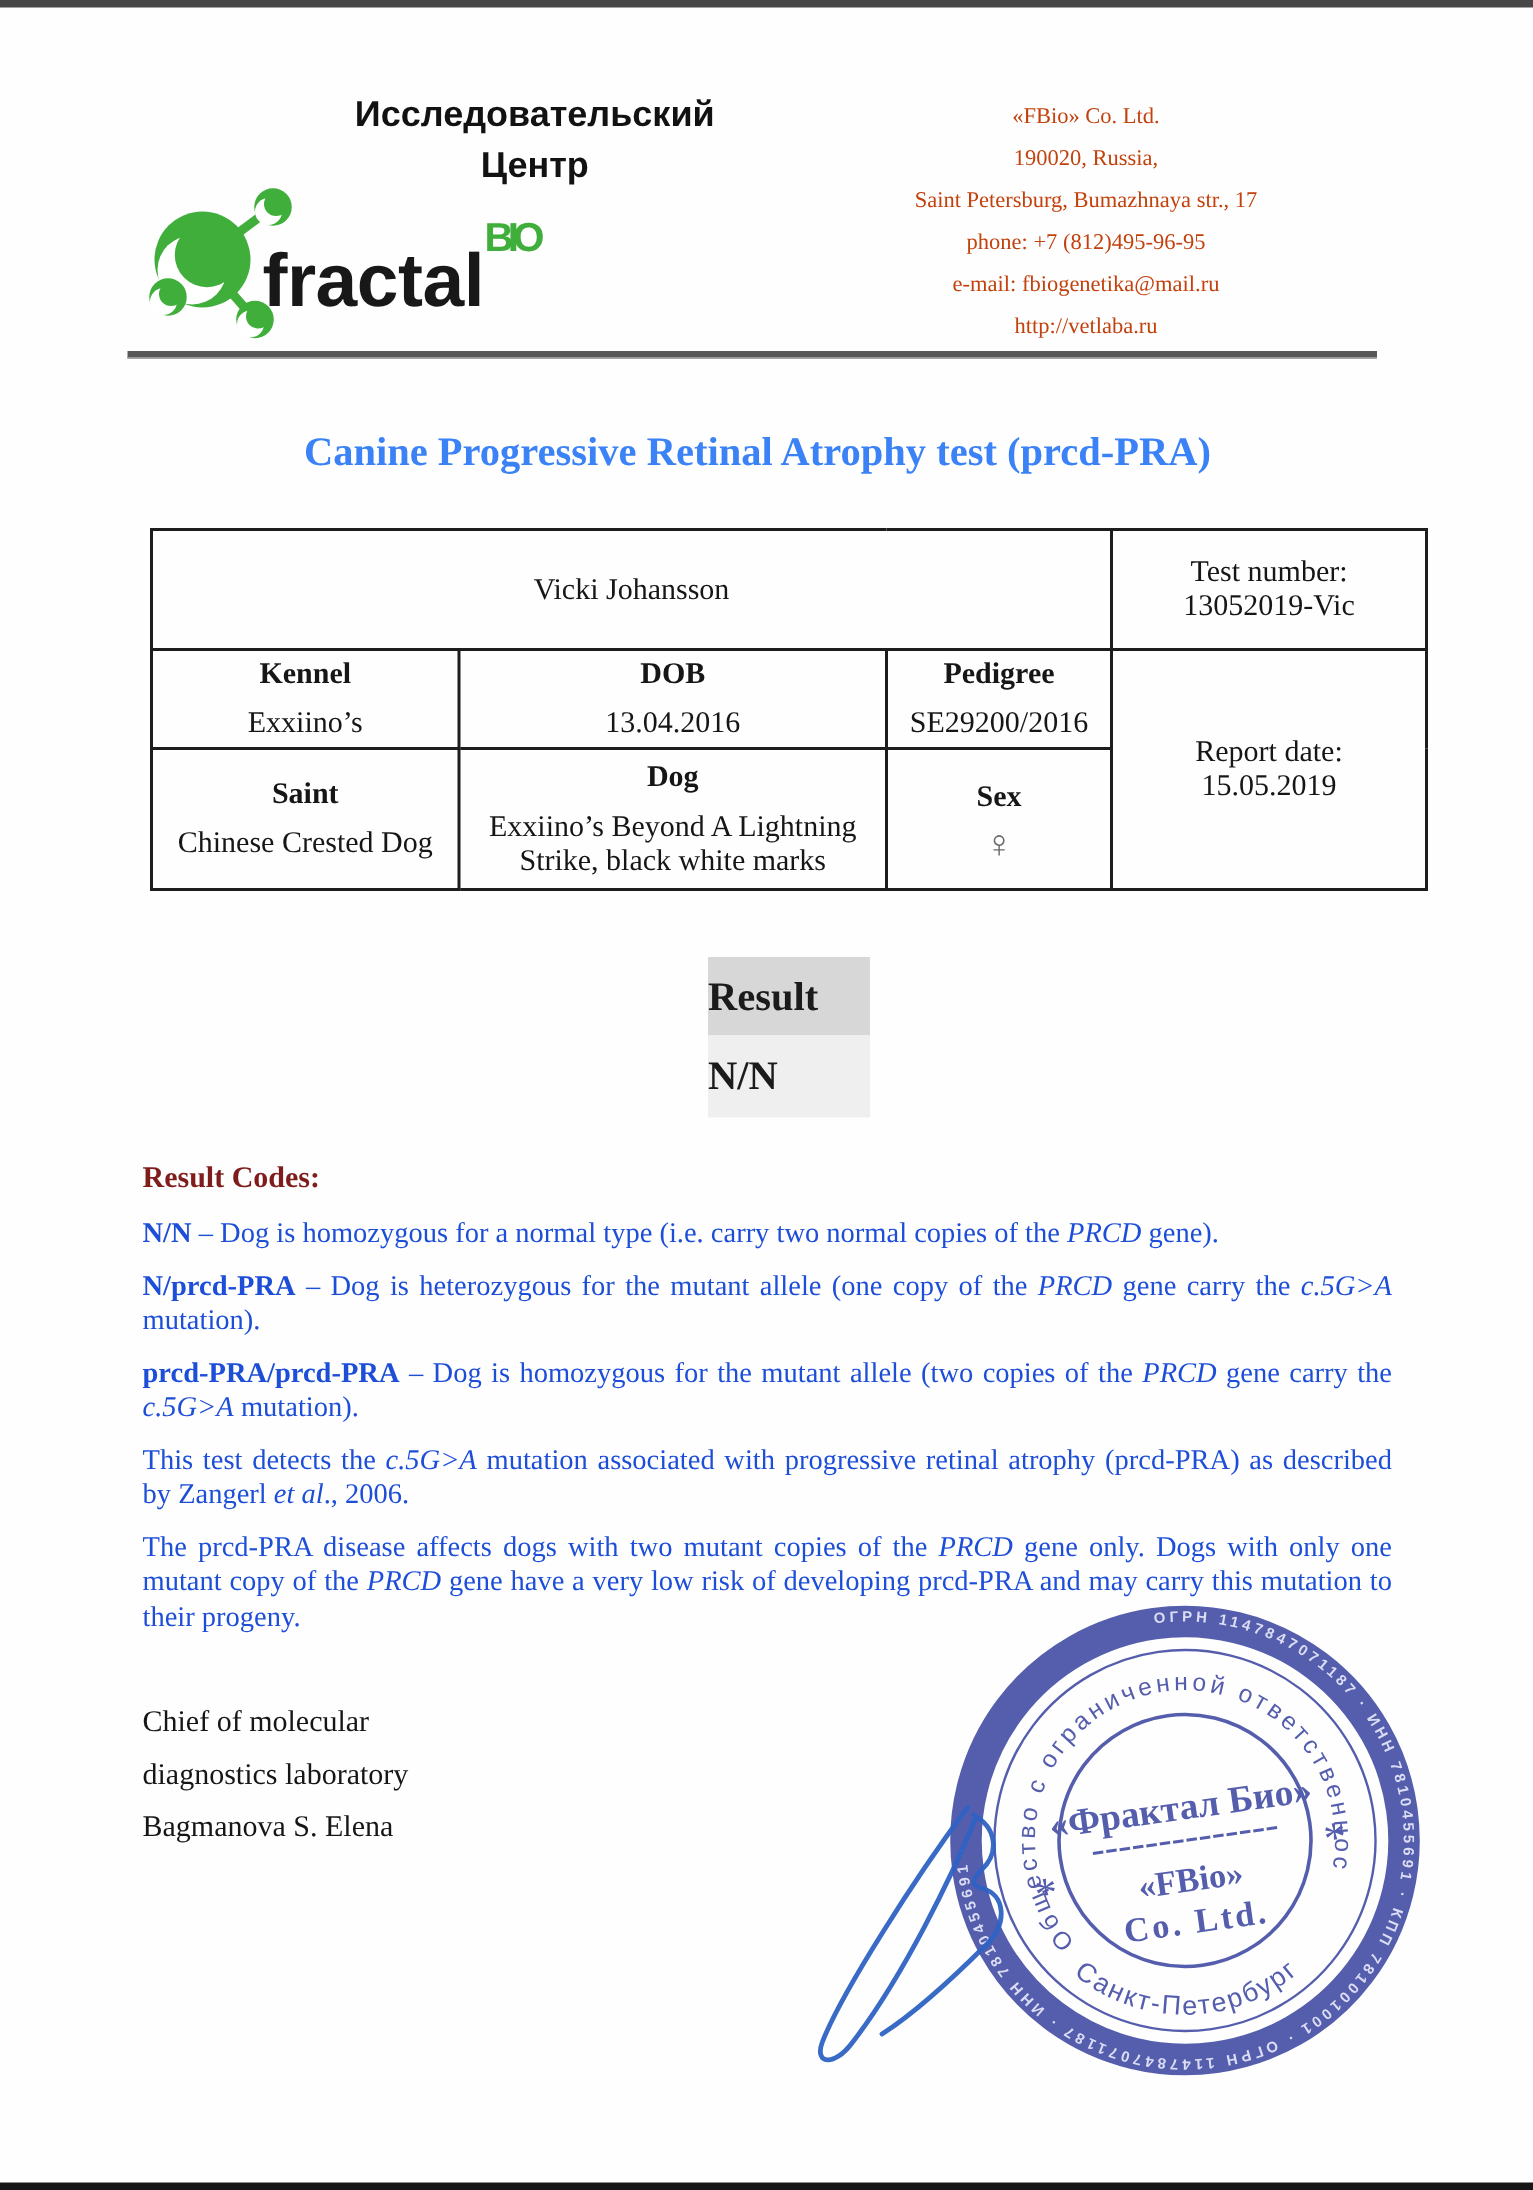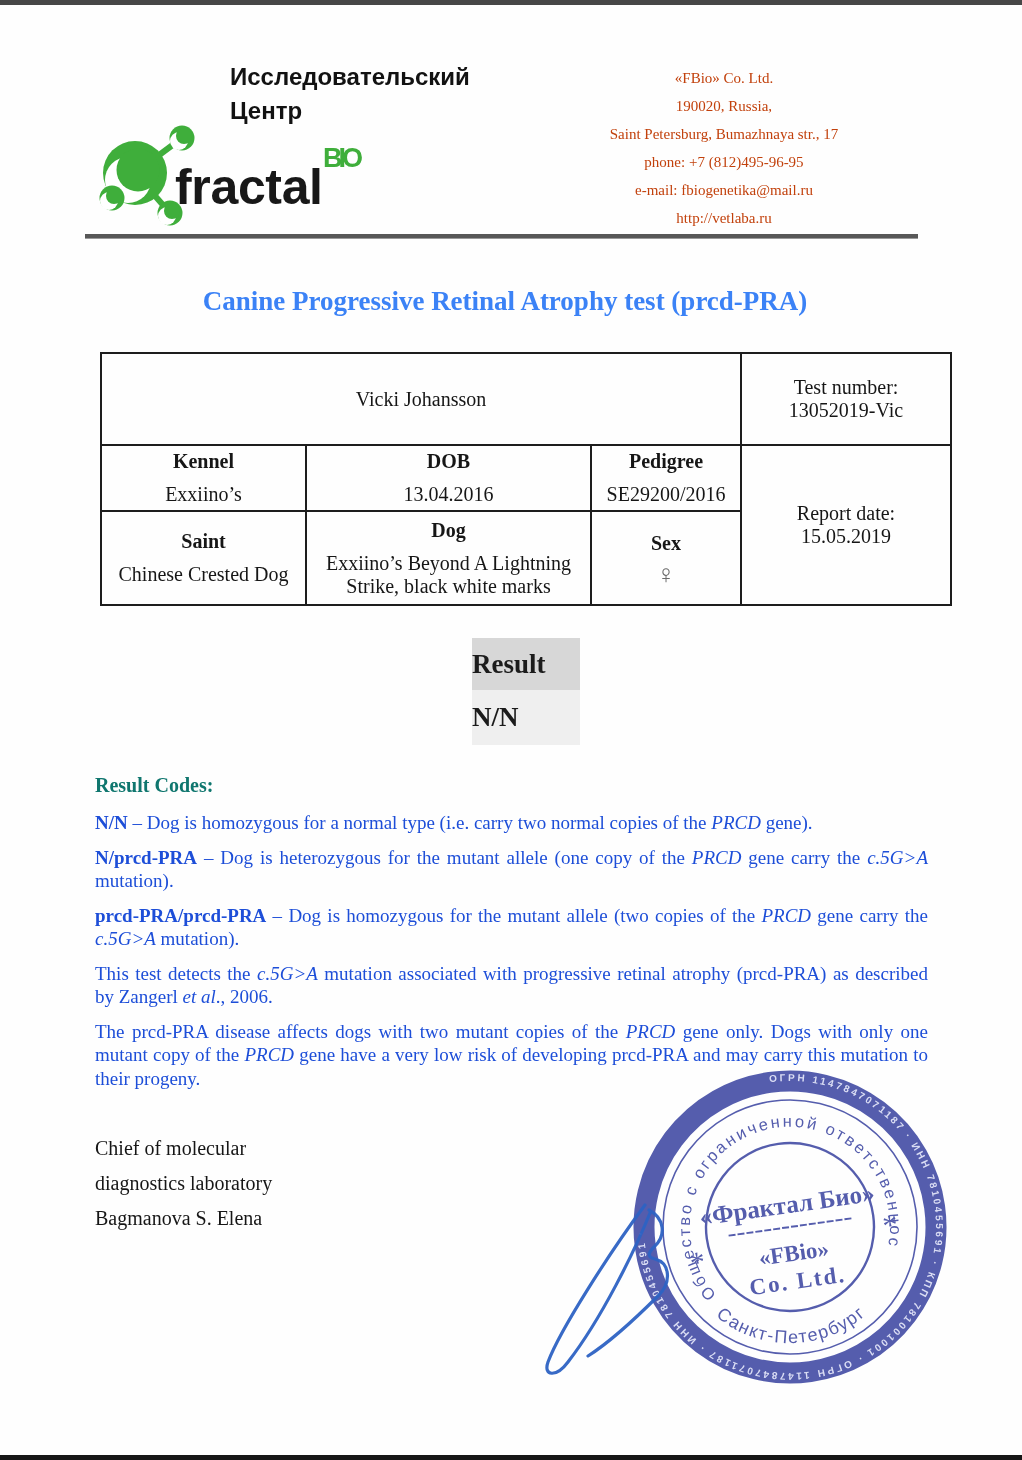--- a/index.html
+++ b/index.html
@@ -3,53 +3,53 @@
 <meta charset="utf-8">
 <style>
   html,body{margin:0;padding:0;background:#ffffff;}
   .page{position:relative;width:1022px;height:1460px;background:#fefefe;overflow:hidden;
         font-family:"Liberation Serif", serif;color:#1b1b1b;}
   .edge-bar{position:absolute;left:0;width:1022px;height:5px;}
   .edge-bar.top{top:0;background:#474747;}
   .edge-bar.bottom{bottom:0;background:#161616;}
 
   
-  .org-name{position:absolute;left:230px;top:60px;width:253px;text-align:left;
+  .org-name{position:absolute;left:230px;top:60px;width:253px;text-align:center;
             font-family:"Liberation Sans", sans-serif;font-weight:700;font-size:24px;
             line-height:34px;color:#121212;}
   .logo{position:absolute;left:95px;top:120px;width:280px;height:112px;}
   .company{position:absolute;left:516px;top:64px;width:416px;text-align:center;
            font-size:15px;line-height:28px;color:#c2410c;}
   .header-rule{position:absolute;left:85px;top:234px;width:833px;height:4px;
                background:#585858;border-bottom:1px solid #9a9a9a;}
 
   
   .doc-title{position:absolute;left:60px;top:286px;width:890px;text-align:center;
              font-size:27px;font-weight:700;color:#3b82f6;}
 
   
   .info-table{position:absolute;left:100px;top:352px;width:850px;border-collapse:collapse;
               table-layout:fixed;}
   .info-table td{border:2px solid #1d1d1d;text-align:center;vertical-align:middle;
                  font-size:20px;padding:4px 6px;color:#161616;}
   .info-table .lbl{font-weight:700;margin-bottom:10px;}
   .info-table .val{font-weight:400;}
-  .row1{height:92px;}
+  .row1{height:80px;}
   .row2{height:62px;}
   .row3{height:94px;}
   .sex-symbol{font-size:26px;color:#6b6b6b;font-weight:400;line-height:20px;}
 
   
   .result-block{position:absolute;left:472px;top:638px;width:108px;}
   .result-head{background:#d7d7d7;height:52px;line-height:52px;font-size:27px;font-weight:700;}
   .result-value{background:#efefef;height:55px;line-height:55px;font-size:27px;font-weight:700;}
 
   
   .codes{position:absolute;left:95px;top:774px;width:833px;}
-  .codes h3{margin:0 0 14px 0;font-size:20px;font-weight:700;color:#0f766e;}
+  .codes h3{margin:0 0 14px 0;font-size:20px;font-weight:700;color:#7f1d1d;}
   .codes p{margin:0 0 11px 0;font-size:19px;line-height:23.5px;text-align:justify;color:#1d4ed8;}
 
   
   .signer{position:absolute;left:95px;top:1136px;width:300px;}
   .signer div{font-size:20px;line-height:24px;margin-bottom:11px;color:#161616;}
 
   
   .stamp{position:absolute;left:628px;top:1065px;width:324px;height:324px;opacity:.95;}
   .signature{position:absolute;left:530px;top:1180px;width:200px;height:215px;}
 </style>

